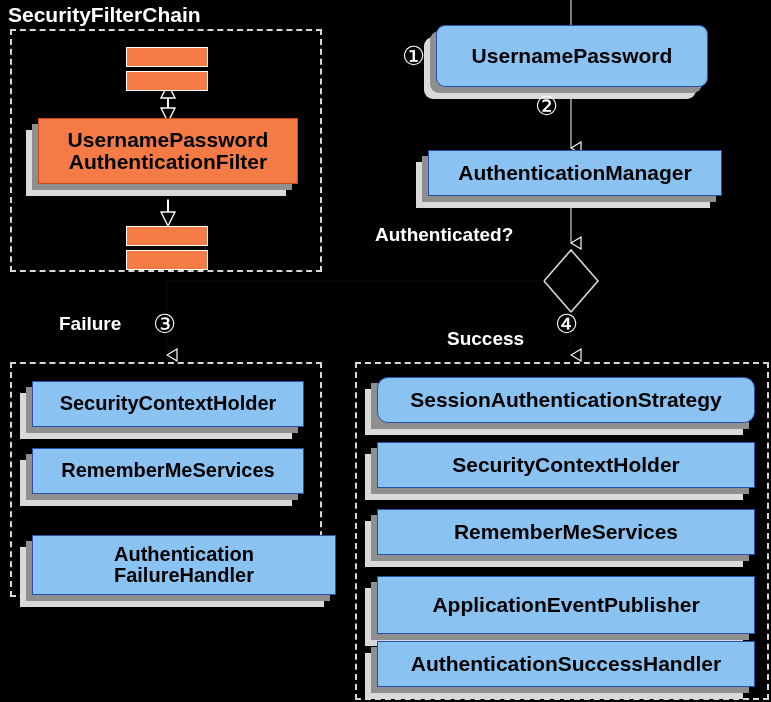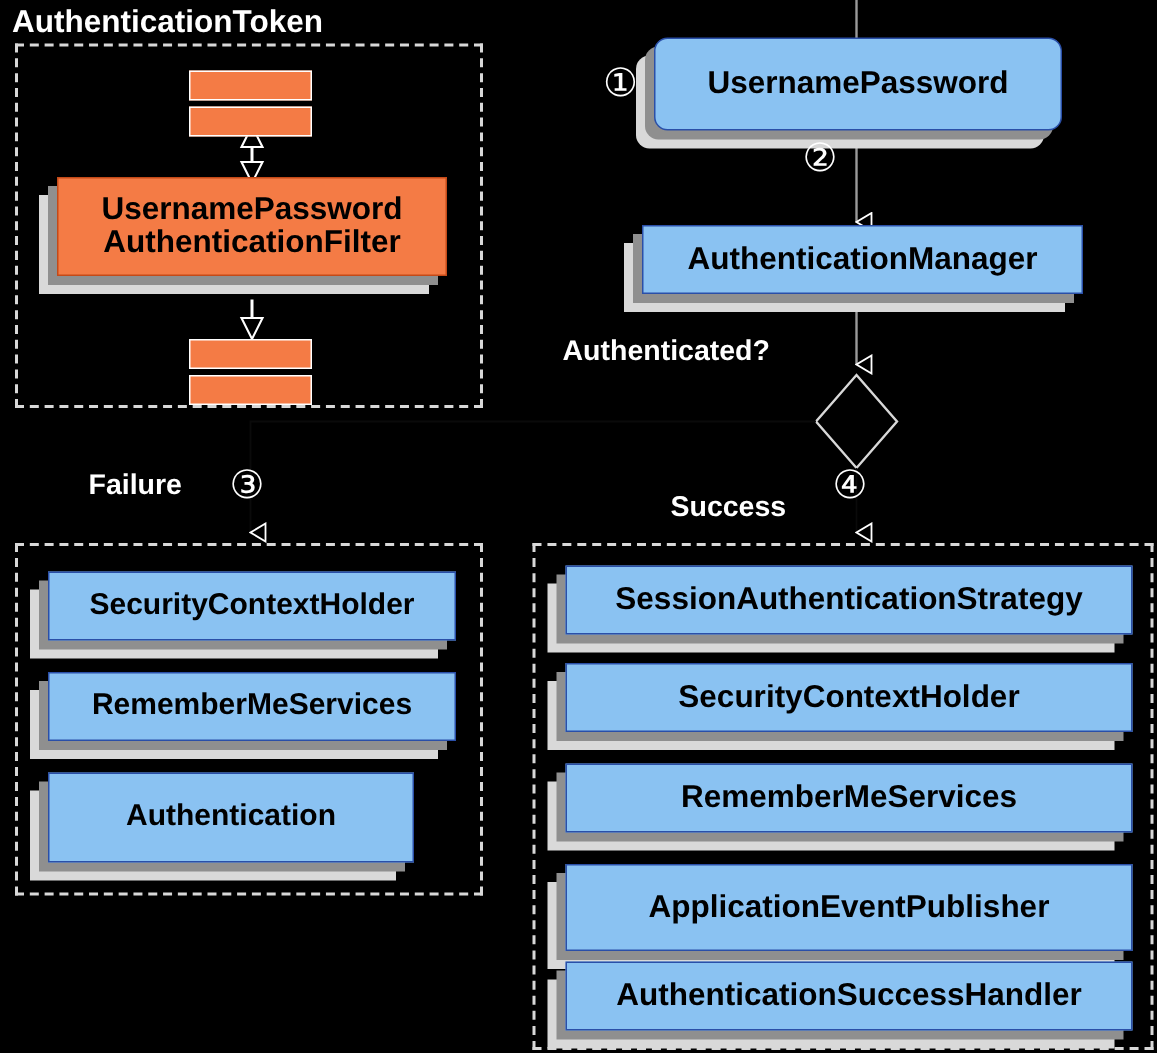--- a/index.html
+++ b/index.html
@@ -146,21 +146,21 @@
 
   <line x1="168" y1="90" x2="168" y2="118" stroke="#ffffff" stroke-width="2"></line>
   <polygon points="168,84 175,98 161,98" fill="#000000" stroke="#ffffff" stroke-width="1.4"></polygon>
   <polygon points="168,122 175,108 161,108" fill="#000000" stroke="#ffffff" stroke-width="1.4"></polygon>
 
   <line x1="168" y1="190" x2="168" y2="222" stroke="#ffffff" stroke-width="2"></line>
   <polygon points="168,183 176,199 160,199" fill="#000000" stroke="#000000" stroke-width="1.2"></polygon>
   <polygon points="168,226 175,212 161,212" fill="#000000" stroke="#ffffff" stroke-width="1.4"></polygon>
 </svg>
 
-<div class="group-title" style="left:8px; top:3px;">AuthenticationToken</div>
+<div class="group-title" style="left:8px; top:3px;">SecurityFilterChain</div>
 
 <div class="group-box" style="left:10px; top:29px; width:312px; height:243px;"></div>
 
 <div class="bar" style="left:126px; top:47px; width:82px; height:20px;"></div>
 <div class="bar" style="left:126px; top:71px; width:82px; height:20px;"></div>
 
 <div class="node orange" style="left:38px; top:118px; width:260px; height:66px;">
   <div class="layer-back"></div>
   <div class="layer-mid"></div>
   <div class="layer-front" style="font-size:21px;">
@@ -215,36 +215,37 @@
 </div>
 
 <div class="node blue" style="left:32px; top:448px; width:272px; height:46px;">
   <div class="layer-back"></div>
   <div class="layer-mid"></div>
   <div class="layer-front" style="font-size:20px;">
     <span>RememberMeServices</span>
   </div>
 </div>
 
-<div class="node blue" style="left:32px; top:515px; width:244px; height:60px;">
+<div class="node blue" style="left:32px; top:535px; width:304px; height:60px;">
   <div class="layer-back"></div>
   <div class="layer-mid"></div>
   <div class="layer-front" style="font-size:20px;">
     <span>
       <span>Authentication</span><br>
+      <span>FailureHandler</span>
     </span>
   </div>
 </div>
 
 <div class="group-box" style="left:355px; top:362px; width:414px; height:338px;"></div>
 
 <div class="node blue" style="left:377px; top:377px; width:378px; height:46px;">
   <div class="layer-back"></div>
   <div class="layer-mid"></div>
-  <div class="layer-front" style="font-size:21px;">
+  <div class="layer-front" style="font-size:21px;border-radius:11px;">
     <span>SessionAuthenticationStrategy</span>
   </div>
 </div>
 
 <div class="node blue" style="left:377px; top:442px; width:378px; height:46px;">
   <div class="layer-back"></div>
   <div class="layer-mid"></div>
   <div class="layer-front" style="font-size:21px;">
     <span>SecurityContextHolder</span>
   </div>

